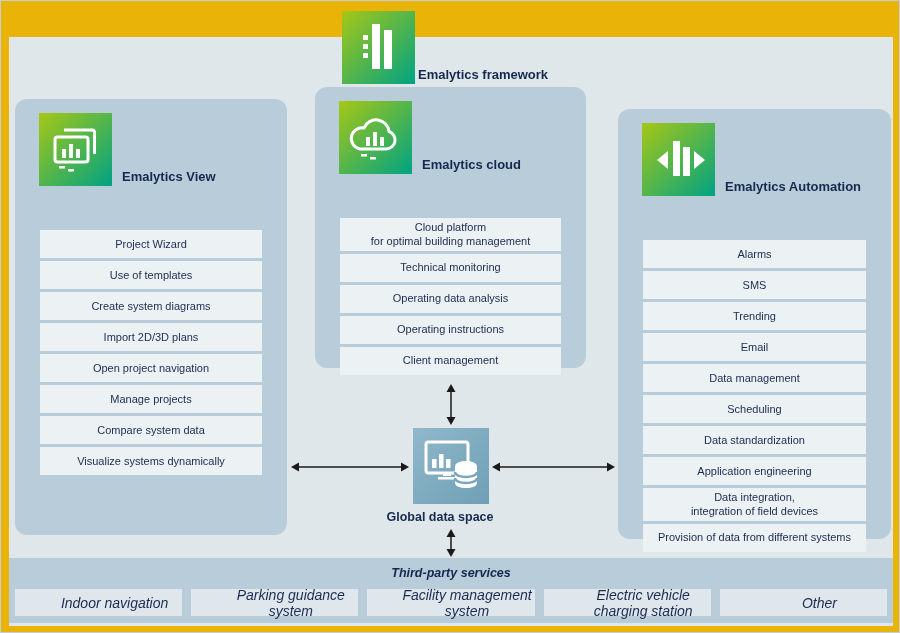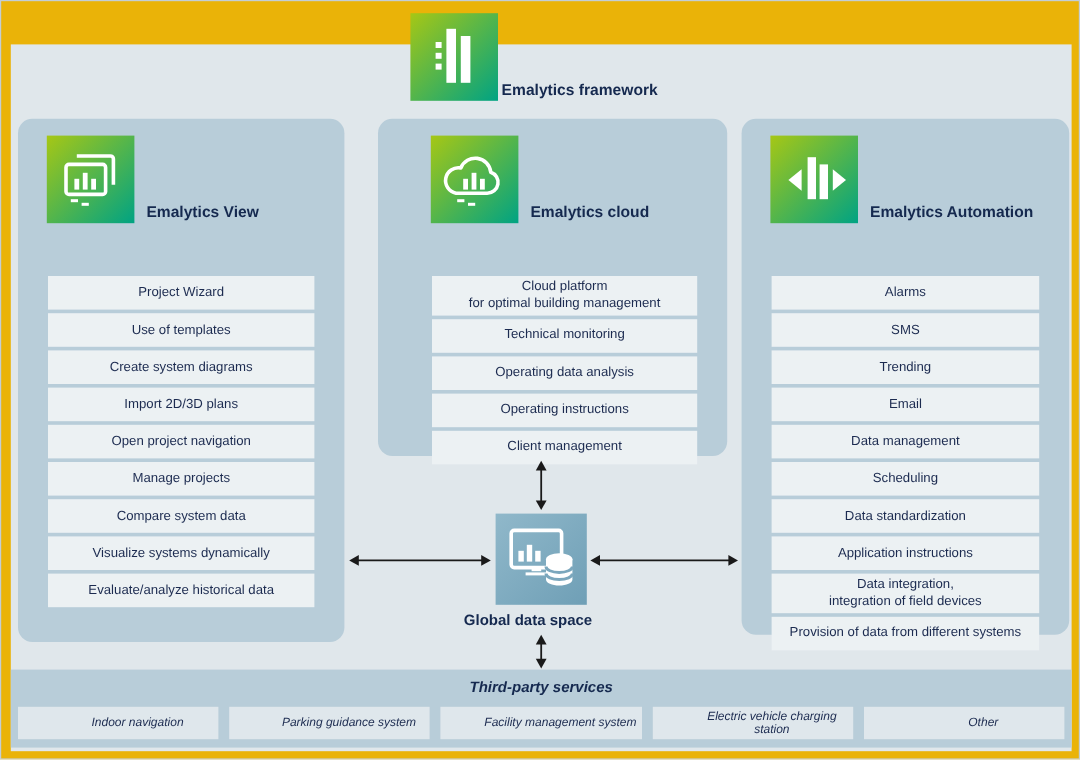--- a/index.html
+++ b/index.html
@@ -5,38 +5,38 @@
   html,body{margin:0;padding:0;background:#ffffff;font-family:"Liberation Sans",sans-serif;}
   .frame{position:relative;width:900px;height:633px;box-sizing:border-box;border:1px solid #c3ced6;background:#eab308;overflow:hidden;}
   .bg{position:absolute;left:8px;top:36px;width:884px;height:589px;background:#e0e7eb;}
 
   .icon-sq{background:linear-gradient(135deg,#a6c715 0%,#00a383 100%);}
   .fw-icon{position:absolute;left:341px;top:10px;width:73px;height:73px;}
   .fw-label{position:absolute;left:417px;top:66px;font-weight:bold;font-size:13px;color:#15294f;}
 
   .panel{position:absolute;background:#b8cdd9;border-radius:12px;}
   .panel-view{left:14px;top:98px;width:272px;height:436px;}
-  .panel-cloud{left:314px;top:98px;width:271px;height:281px;padding-left:20px;}
-  .panel-auto{left:617px;top:98px;width:273px;height:430px;}
+  .panel-cloud{left:314px;top:86px;width:271px;height:281px;}
+  .panel-auto{left:617px;top:108px;width:273px;height:430px;}
   .head{display:flex;align-items:flex-end;gap:10px;padding:14px 0 0 24px;}
   .head .sq{width:73px;height:73px;flex:0 0 auto;}
   .title{font-weight:bold;font-size:13px;color:#15294f;padding-bottom:2px;}
   .items{display:flex;flex-direction:column;gap:3px;margin-top:44px;padding:0 25px;}
   .item{background:#ecf1f3;min-height:28px;display:flex;align-items:center;justify-content:center;
         text-align:center;font-size:11px;color:#1c2b50;white-space:pre-line;line-height:1.3;
         padding:2px 5px;box-sizing:border-box;}
 
   .gds-icon{position:absolute;left:412px;top:427px;width:76px;height:76px;background:linear-gradient(135deg,#90b8ca 0%,#6f9fb6 100%);}
   .gds-label{position:absolute;left:354px;top:509px;width:170px;text-align:center;font-weight:bold;font-size:12.5px;color:#15294f;}
 
   .tp{position:absolute;left:8px;top:557px;width:884px;height:65px;background:#b8cdd9;font-style:italic;}
   .tp-title{text-align:center;font-weight:bold;font-size:12.5px;color:#15294f;margin-top:8px;}
   .tp-items{display:flex;gap:9px;padding:0 6px;margin-top:9px;}
   .tp-item{flex:1;background:#dfe7ec;height:27px;display:flex;align-items:center;justify-content:center;
-           font-size:10px;color:#1c2b50;text-align:center;padding-left:32px;}
+           font-size:14px;color:#1c2b50;text-align:center;padding-left:32px;}
 
   .arrows{position:absolute;left:0;top:0;width:900px;height:633px;pointer-events:none;}
 </style>
 </head>
 <body>
 
 <div class="frame">
   <div class="bg"></div>
 
   <div class="fw-icon icon-sq">
@@ -72,21 +72,20 @@
     <div class="items">
 
     <div class="item">Project Wizard</div>
         <div class="item">Use of templates</div>
         <div class="item">Create system diagrams</div>
         <div class="item">Import 2D/3D plans</div>
         <div class="item">Open project navigation</div>
         <div class="item">Manage projects</div>
         <div class="item">Compare system data</div>
         <div class="item">Visualize systems dynamically</div>
-        <div class="item">Evaluate/analyze historical data</div>
       </div>
   </section>
 
   <section class="panel panel-cloud">
     <div class="head">
       <div class="sq icon-sq">
         <svg width="73" height="73" viewBox="0 0 73 73">
           <path d="M21 48 h26 a9 9 0 0 0 3 -17.5 a13 13 0 0 0 -25 -3.5 a8.5 8.5 0 0 0 -4 21 z" fill="none" stroke="#fff" stroke-width="3" stroke-linejoin="round"></path>
           <g fill="#fff">
             <rect x="27" y="36" width="4" height="9"></rect>
@@ -126,21 +125,21 @@
     </div>
     <div class="items">
 
     <div class="item">Alarms</div>
         <div class="item">SMS</div>
         <div class="item">Trending</div>
         <div class="item">Email</div>
         <div class="item">Data management</div>
         <div class="item">Scheduling</div>
         <div class="item">Data standardization</div>
-        <div class="item">Application instructions</div>
+        <div class="item">Application engineering</div>
         <div class="item">Data integration,
 integration of field devices</div>
         <div class="item">Provision of data from different systems</div>
       </div>
   </section>
 
   <div class="gds-icon">
     <svg width="76" height="76" viewBox="0 0 76 76">
       <rect x="13" y="14" width="42" height="31" rx="2.5" fill="none" stroke="#fff" stroke-width="3"></rect>
       <g fill="#fff">

